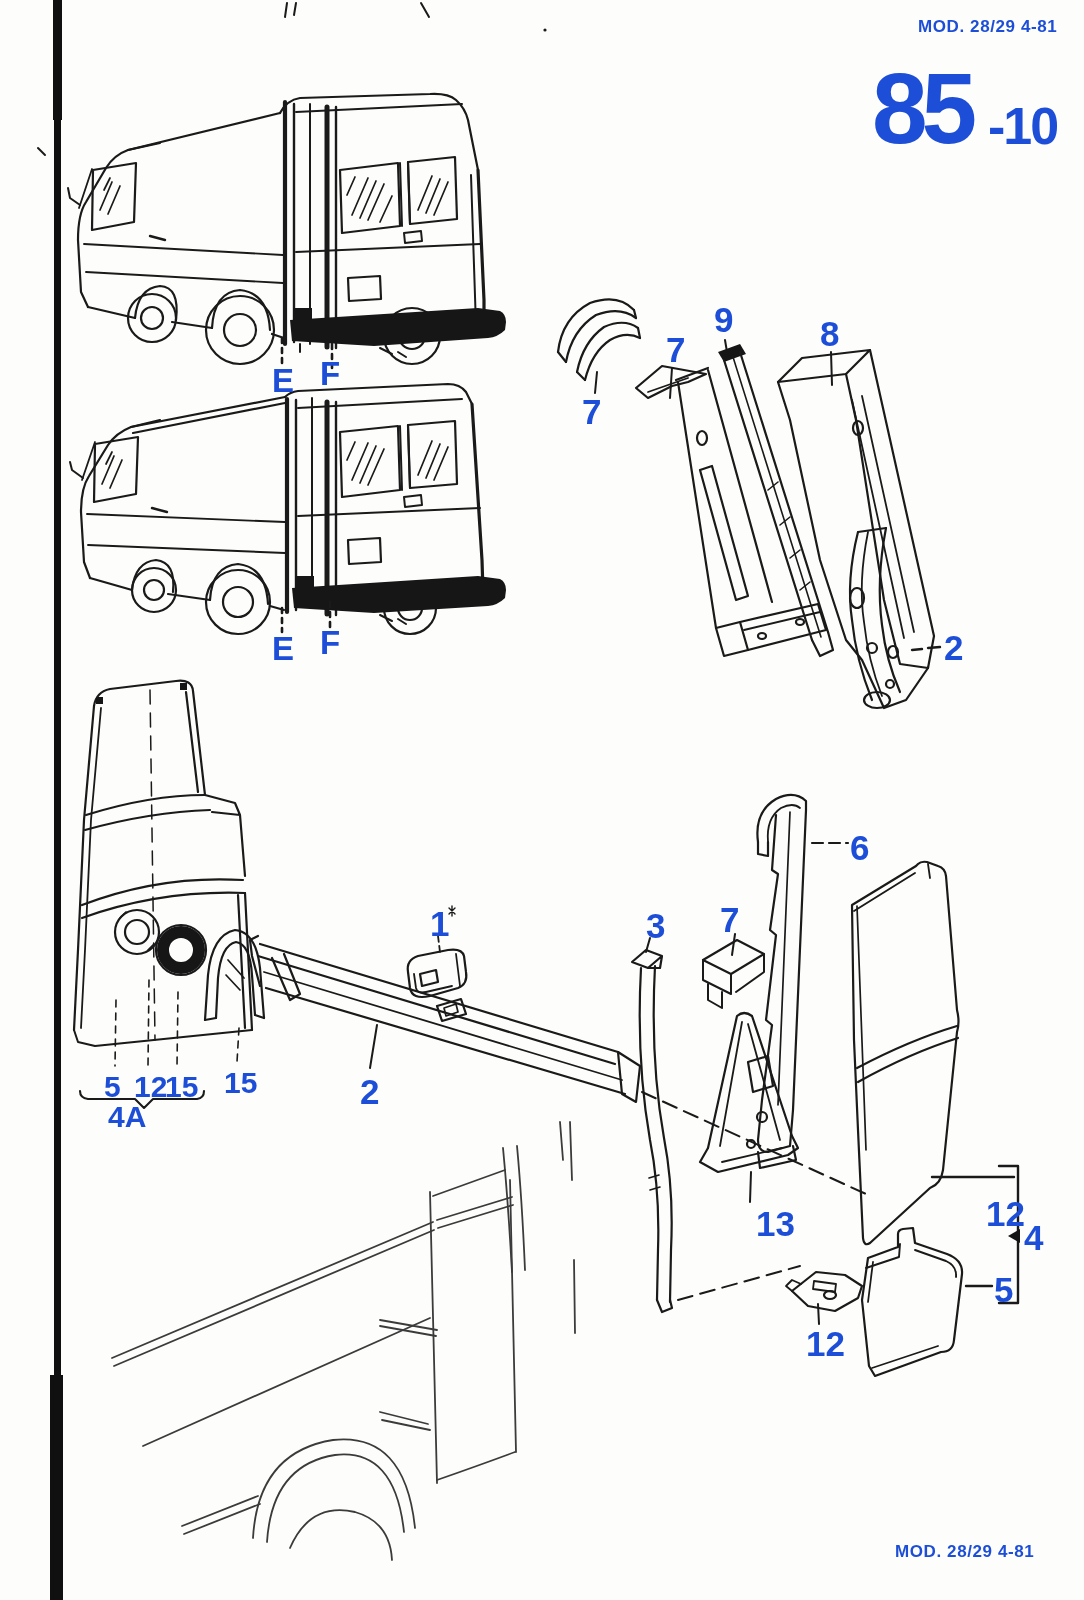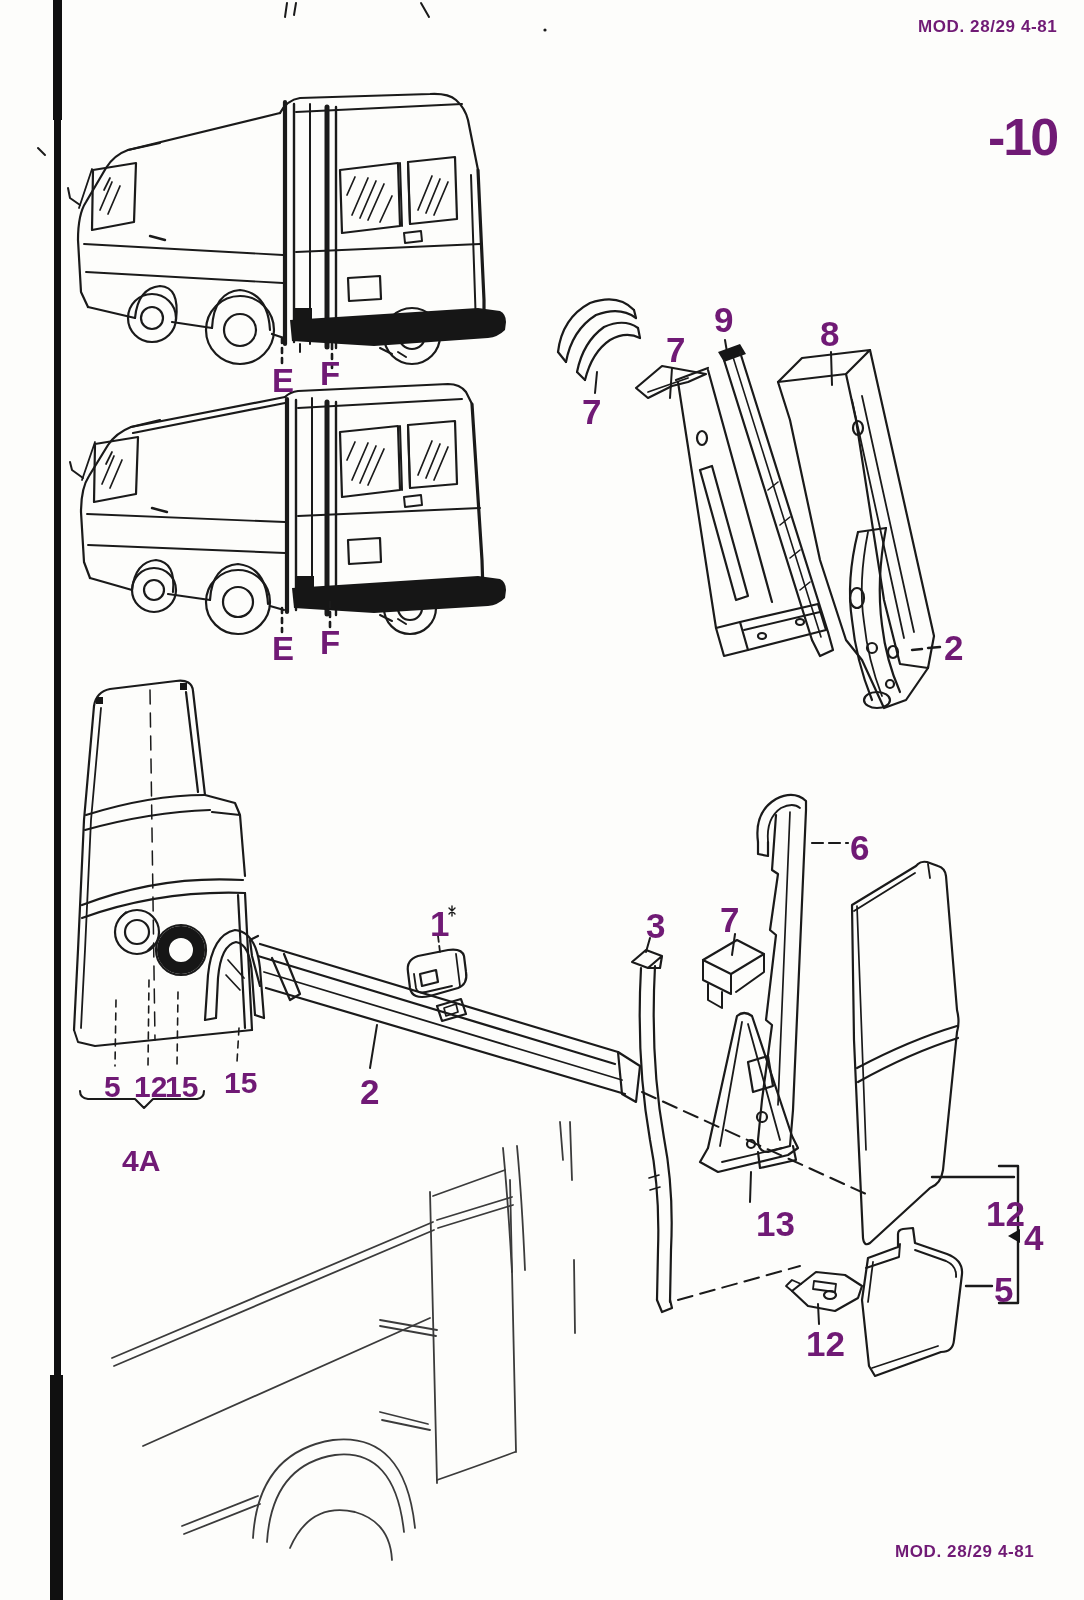--- a/index.html
+++ b/index.html
@@ -1,20 +1,20 @@
 <!DOCTYPE html>
 <html><head>
 <meta charset="utf-8">
 <style>
   html,body{margin:0;padding:0;background:#e8e8e4;}
   #page{position:relative;width:1084px;height:1600px;background:#fdfdfb;overflow:hidden;
         font-family:"Liberation Sans",sans-serif;}
   svg{position:absolute;left:0;top:0;}
   .lbl{position:absolute;font-family:"Liberation Sans",sans-serif;font-weight:700;
-       color:#701a75;line-height:1;white-space:nowrap;}
+       color:#1d4ed8;line-height:1;white-space:nowrap;}
   .sz-callout{font-size:35px;}
   .sz-small{font-size:30px;}
   .sz-ef{font-size:33px;}
   .sz-code{font-size:17px;letter-spacing:.6px;}
   .sz-big{font-size:100px;letter-spacing:-6px;}
   .sz-big2{font-size:52px;letter-spacing:-2px;}
 </style>
 </head>
 <body>
 
@@ -339,32 +339,33 @@
       <path d="M433,1196 L505,1170"></path>
       <path d="M380,1320 L437,1330 M380,1326 L436,1336"></path>
       <path d="M380,1412 L428,1424 M382,1420 L430,1430"></path>
       <path d="M437,1480 Q480,1465 515,1452"></path>
       <path d="M570,1122 L572,1180 M574,1260 L575,1333 M560,1122 L563,1160"></path>
     </g>
   </g>
 </svg>
 
 <div class="lbl sz-code" style="left:918px;top:18px;">MOD. 28/29 4-81</div>
-<div class="lbl sz-big2" style="left:988px;top:100px;margin-top:11px;">-10</div>
+<div class="lbl sz-big" style="left:872px;top:58px;">85</div>
+<div class="lbl sz-big2" style="left:988px;top:100px;">-10</div>
 <div class="lbl sz-code" style="left:895px;top:1543px;">MOD. 28/29 4-81</div>
 
 <div class="lbl sz-ef" style="left:272px;top:364px;">E</div>
 <div class="lbl sz-ef" style="left:320px;top:357px;">F</div>
 <div class="lbl sz-ef" style="left:272px;top:632px;">E</div>
 <div class="lbl sz-ef" style="left:320px;top:626px;">F</div>
 
 <div class="lbl sz-callout" style="left:430px;top:906px;">1</div>
 <div class="lbl sz-callout" style="left:360px;top:1074px;">2</div>
 <div class="lbl sz-callout" style="left:646px;top:908px;">3</div>
-<div class="lbl sz-small" style="left:122px;top:1102px;margin-top:44px;">4A</div>
+<div class="lbl sz-small" style="left:108px;top:1102px;">4A</div>
 <div class="lbl sz-callout" style="left:850px;top:830px;">6</div>
 <div class="lbl sz-callout" style="left:666px;top:332px;">7</div>
 <div class="lbl sz-callout" style="left:820px;top:316px;">8</div>
 <div class="lbl sz-callout" style="left:714px;top:302px;">9</div>
 <div class="lbl sz-callout" style="left:944px;top:630px;">2</div>
 <div class="lbl sz-callout" style="left:582px;top:394px;">7</div>
 <div class="lbl sz-callout" style="left:806px;top:1326px;">12</div>
 <div class="lbl sz-callout" style="left:756px;top:1206px;">13</div>
 <div class="lbl sz-callout" style="left:720px;top:902px;">7</div>
 <div class="lbl sz-small" style="left:104px;top:1072px;">5</div>

